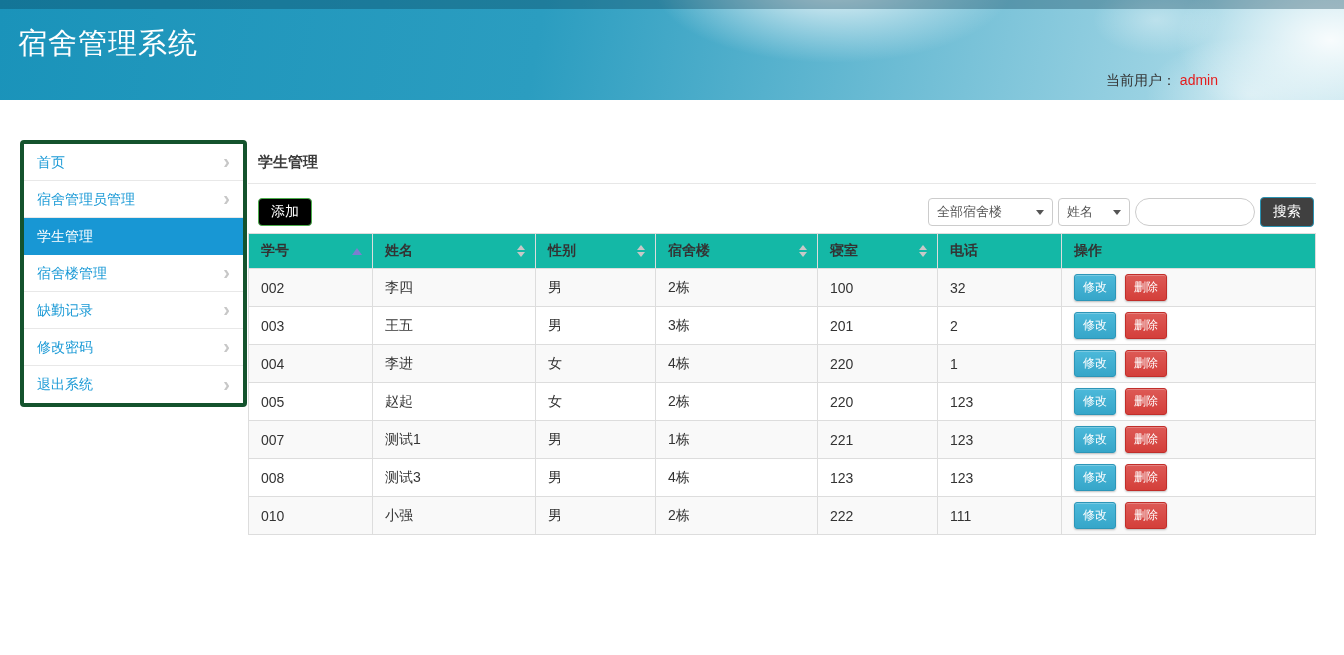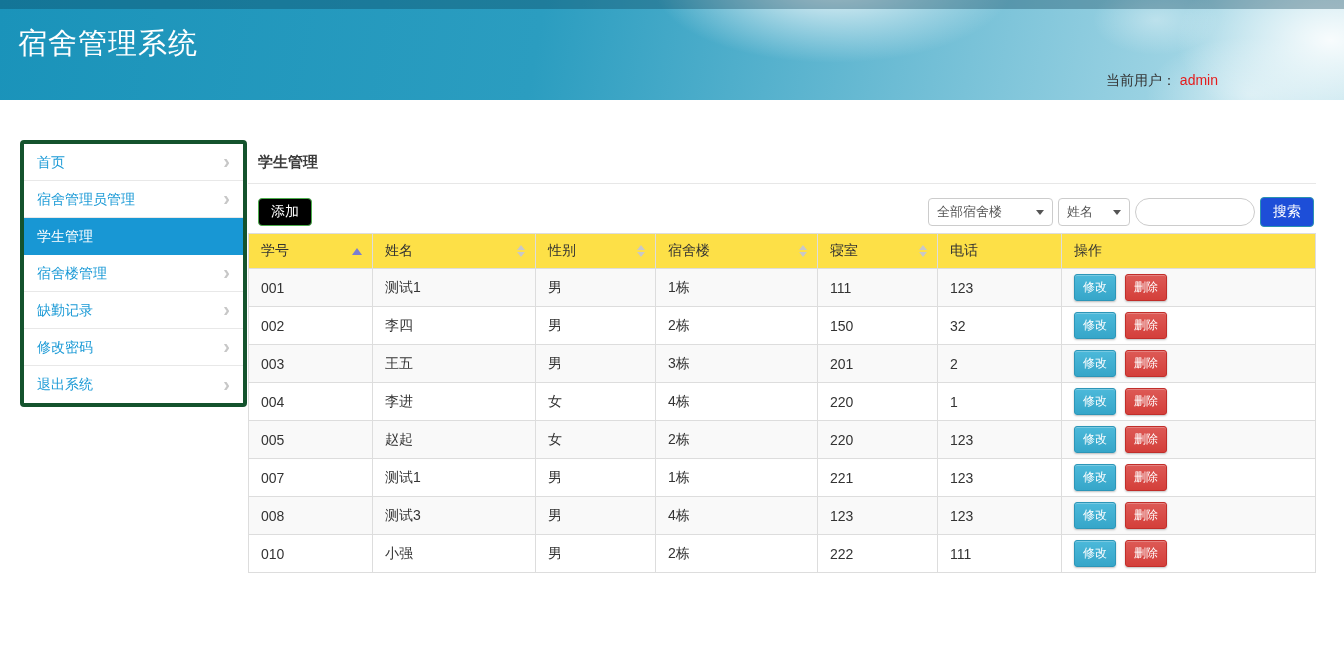--- a/index.html
+++ b/index.html
@@ -80,34 +80,34 @@
   .caret-down {
     width: 0; height: 0; margin-left: 8px;
     border-left: 4px solid transparent; border-right: 4px solid transparent;
     border-top: 5px solid #555;
   }
   .search-input {
     width: 120px; height: 28px; border: 1px solid #ccc; border-radius: 14px;
     padding: 0 10px; font-size: 13px; outline: none; font-family: inherit;
   }
   .btn-search {
-    background: #1d4ed8; border: 1px solid #2a93b2; color: #fff;
+    background: #404040; border: 1px solid #2a93b2; color: #fff;
     font-size: 14px; padding: 4px 12px; border-radius: 4px; height: 30px;
     font-family: inherit;
   }
 
   
   table.data {
     width: 100%; margin-top: 6px; border-collapse: collapse;
     font-size: 14px; color: #333;
   }
   table.data th, table.data td { border: 1px solid #ddd; padding: 0 12px; text-align: left; }
   table.data th {
-    height: 35px; font-weight: normal; position: relative; padding-right: 26px;
-    background: #fde047; cursor: pointer;
+    height: 35px; font-weight: bold; position: relative; padding-right: 26px;
+    background: #14b8a6; cursor: pointer;
   }
   table.data td { height: 38px; }
   table.data tbody tr:nth-child(odd) { background: #f9f9f9; }
   table.data tbody tr:nth-child(even) { background: #ffffff; }
 
   .sort-asc {
     position: absolute; right: 10px; top: 50%; margin-top: -3px;
     width: 0; height: 0;
     border-left: 5px solid transparent; border-right: 5px solid transparent;
     border-bottom: 7px solid #7b7ed0;
@@ -254,37 +254,25 @@
   </th>
           <th>
     <span class="th-label">操作</span>
     
     
   </th>
         </tr>
     </thead>
     <tbody>
         <tr>
-    <td>001</td>
-    <td>测试1</td>
-    <td>男</td>
-    <td>1栋</td>
-    <td>111</td>
-    <td>123</td>
-    <td class="ops">
-      <button class="btn-edit">修改</button>
-      <button class="btn-delete">删除</button>
-    </td>
-  </tr>
-        <tr>
     <td>002</td>
     <td>李四</td>
     <td>男</td>
     <td>2栋</td>
-    <td>150</td>
+    <td>100</td>
     <td>32</td>
     <td class="ops">
       <button class="btn-edit">修改</button>
       <button class="btn-delete">删除</button>
     </td>
   </tr>
         <tr>
     <td>003</td>
     <td>王五</td>
     <td>男</td>

